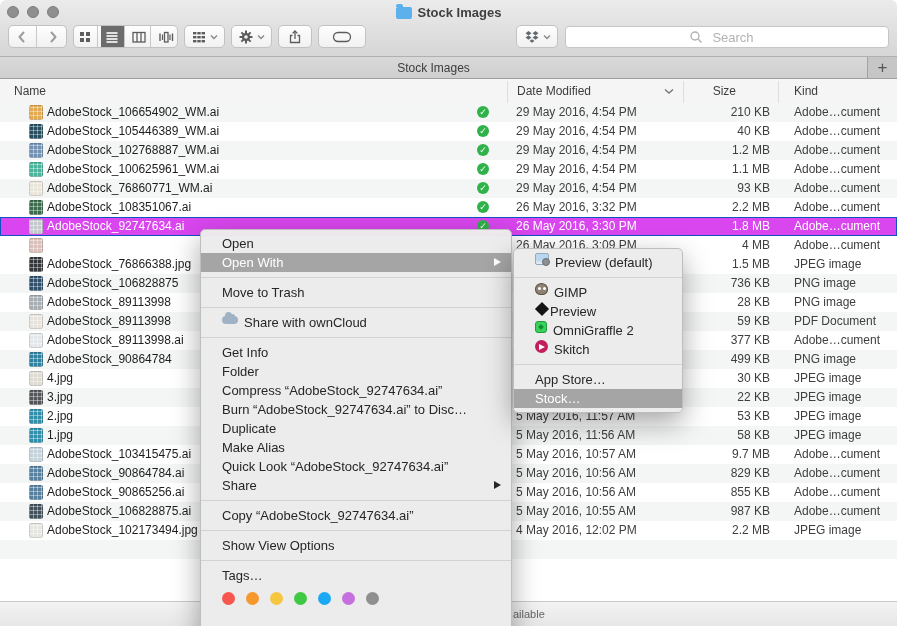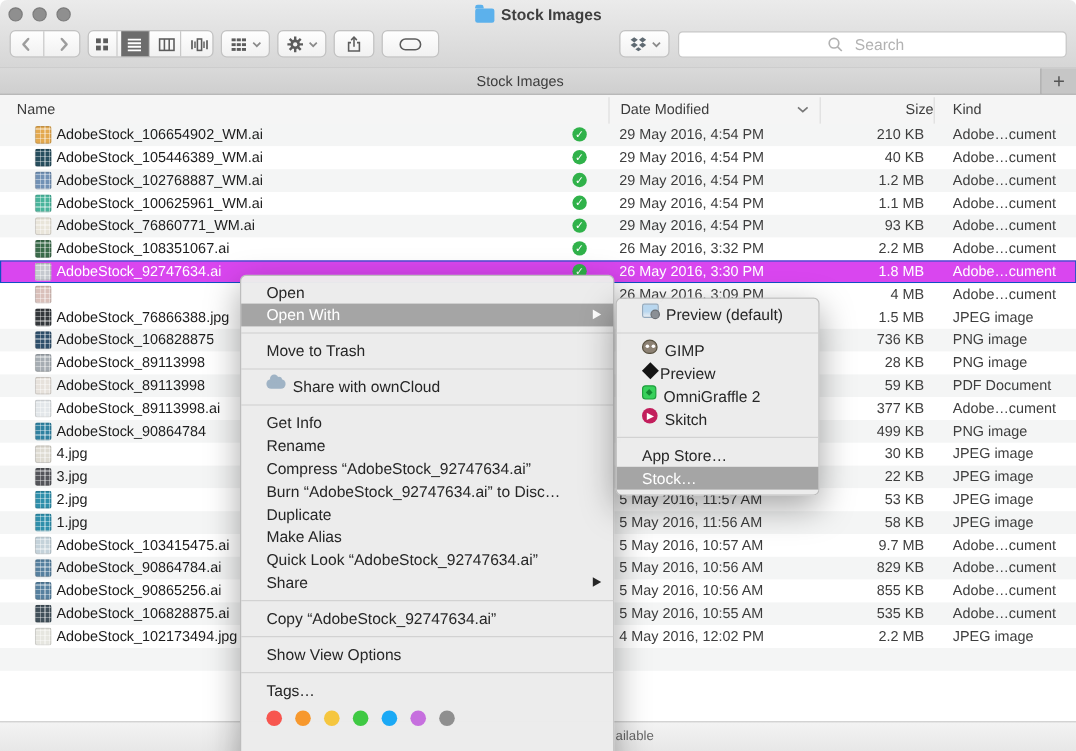--- a/index.html
+++ b/index.html
@@ -241,21 +241,21 @@
     <span>+</span>
   </div>
 </div>
 
 <div class="colhead">
   <span class="lbl" style="left:14px;">Name</span>
   <span class="lbl" style="left:517px;">Date Modified</span>
   <svg class="abs" style="left:664px;top:9px;" width="10" height="7">
       <polyline points="1,1.5 5,5 9,1.5" fill="none" stroke="#777" stroke-width="1.4"></polyline>
     </svg>
-  <span class="lbl" style="left:648px;width:130px;text-align:right;display:inline-block;">Size</span>
+  <span class="lbl" style="left:606px;width:130px;text-align:right;display:inline-block;">Size</span>
   <span class="lbl" style="left:794px;">Kind</span>
   <div class="vline" style="left:507px;"></div>
   <div class="vline" style="left:683px;"></div>
   <div class="vline" style="left:778px;"></div>
 </div>
 
 <div class="list">
     <div class="row alt">
       <span class="file-icon document" style="background-color: rgb(227, 169, 79);"></span>
       <span class="cell name">AdobeStock_106654902_WM.ai</span>
@@ -406,21 +406,21 @@
       <span class="file-icon document" style="background-color: rgb(86, 128, 159);"></span>
       <span class="cell name">AdobeStock_90865256.ai</span>
       <span class="cell date">5 May 2016, 10:56 AM</span>
       <span class="cell size">855 KB</span>
       <span class="cell kind">Adobe…cument</span>
     </div>
     <div class="row alt">
       <span class="file-icon document" style="background-color: rgb(65, 80, 90);"></span>
       <span class="cell name">AdobeStock_106828875.ai</span>
       <span class="cell date">5 May 2016, 10:55 AM</span>
-      <span class="cell size">535 KB</span>
+      <span class="cell size">987 KB</span>
       <span class="cell kind">Adobe…cument</span>
     </div>
     <div class="row">
       <span class="file-icon image" style="background-color: rgb(230, 230, 224);"></span>
       <span class="cell name">AdobeStock_102173494.jpg</span>
       <span class="cell date">4 May 2016, 12:02 PM</span>
       <span class="cell size">2.2 MB</span>
       <span class="cell kind">JPEG image</span>
     </div>
     <div class="row alt"></div>
@@ -445,21 +445,21 @@
     <div class="msep"></div>
     <div class="mi">
       <span class="micon cloud-icon"></span>
       <span class="mlabel">Share with ownCloud</span>
     </div>
     <div class="msep"></div>
     <div class="mi">
       <span class="mlabel">Get Info</span>
     </div>
     <div class="mi">
-      <span class="mlabel">Rename</span>
+      <span class="mlabel">Folder</span>
     </div>
     <div class="mi">
       <span class="mlabel">Compress “AdobeStock_92747634.ai”</span>
     </div>
     <div class="mi">
       <span class="mlabel">Burn “AdobeStock_92747634.ai” to Disc…</span>
     </div>
     <div class="mi">
       <span class="mlabel">Duplicate</span>
     </div>

